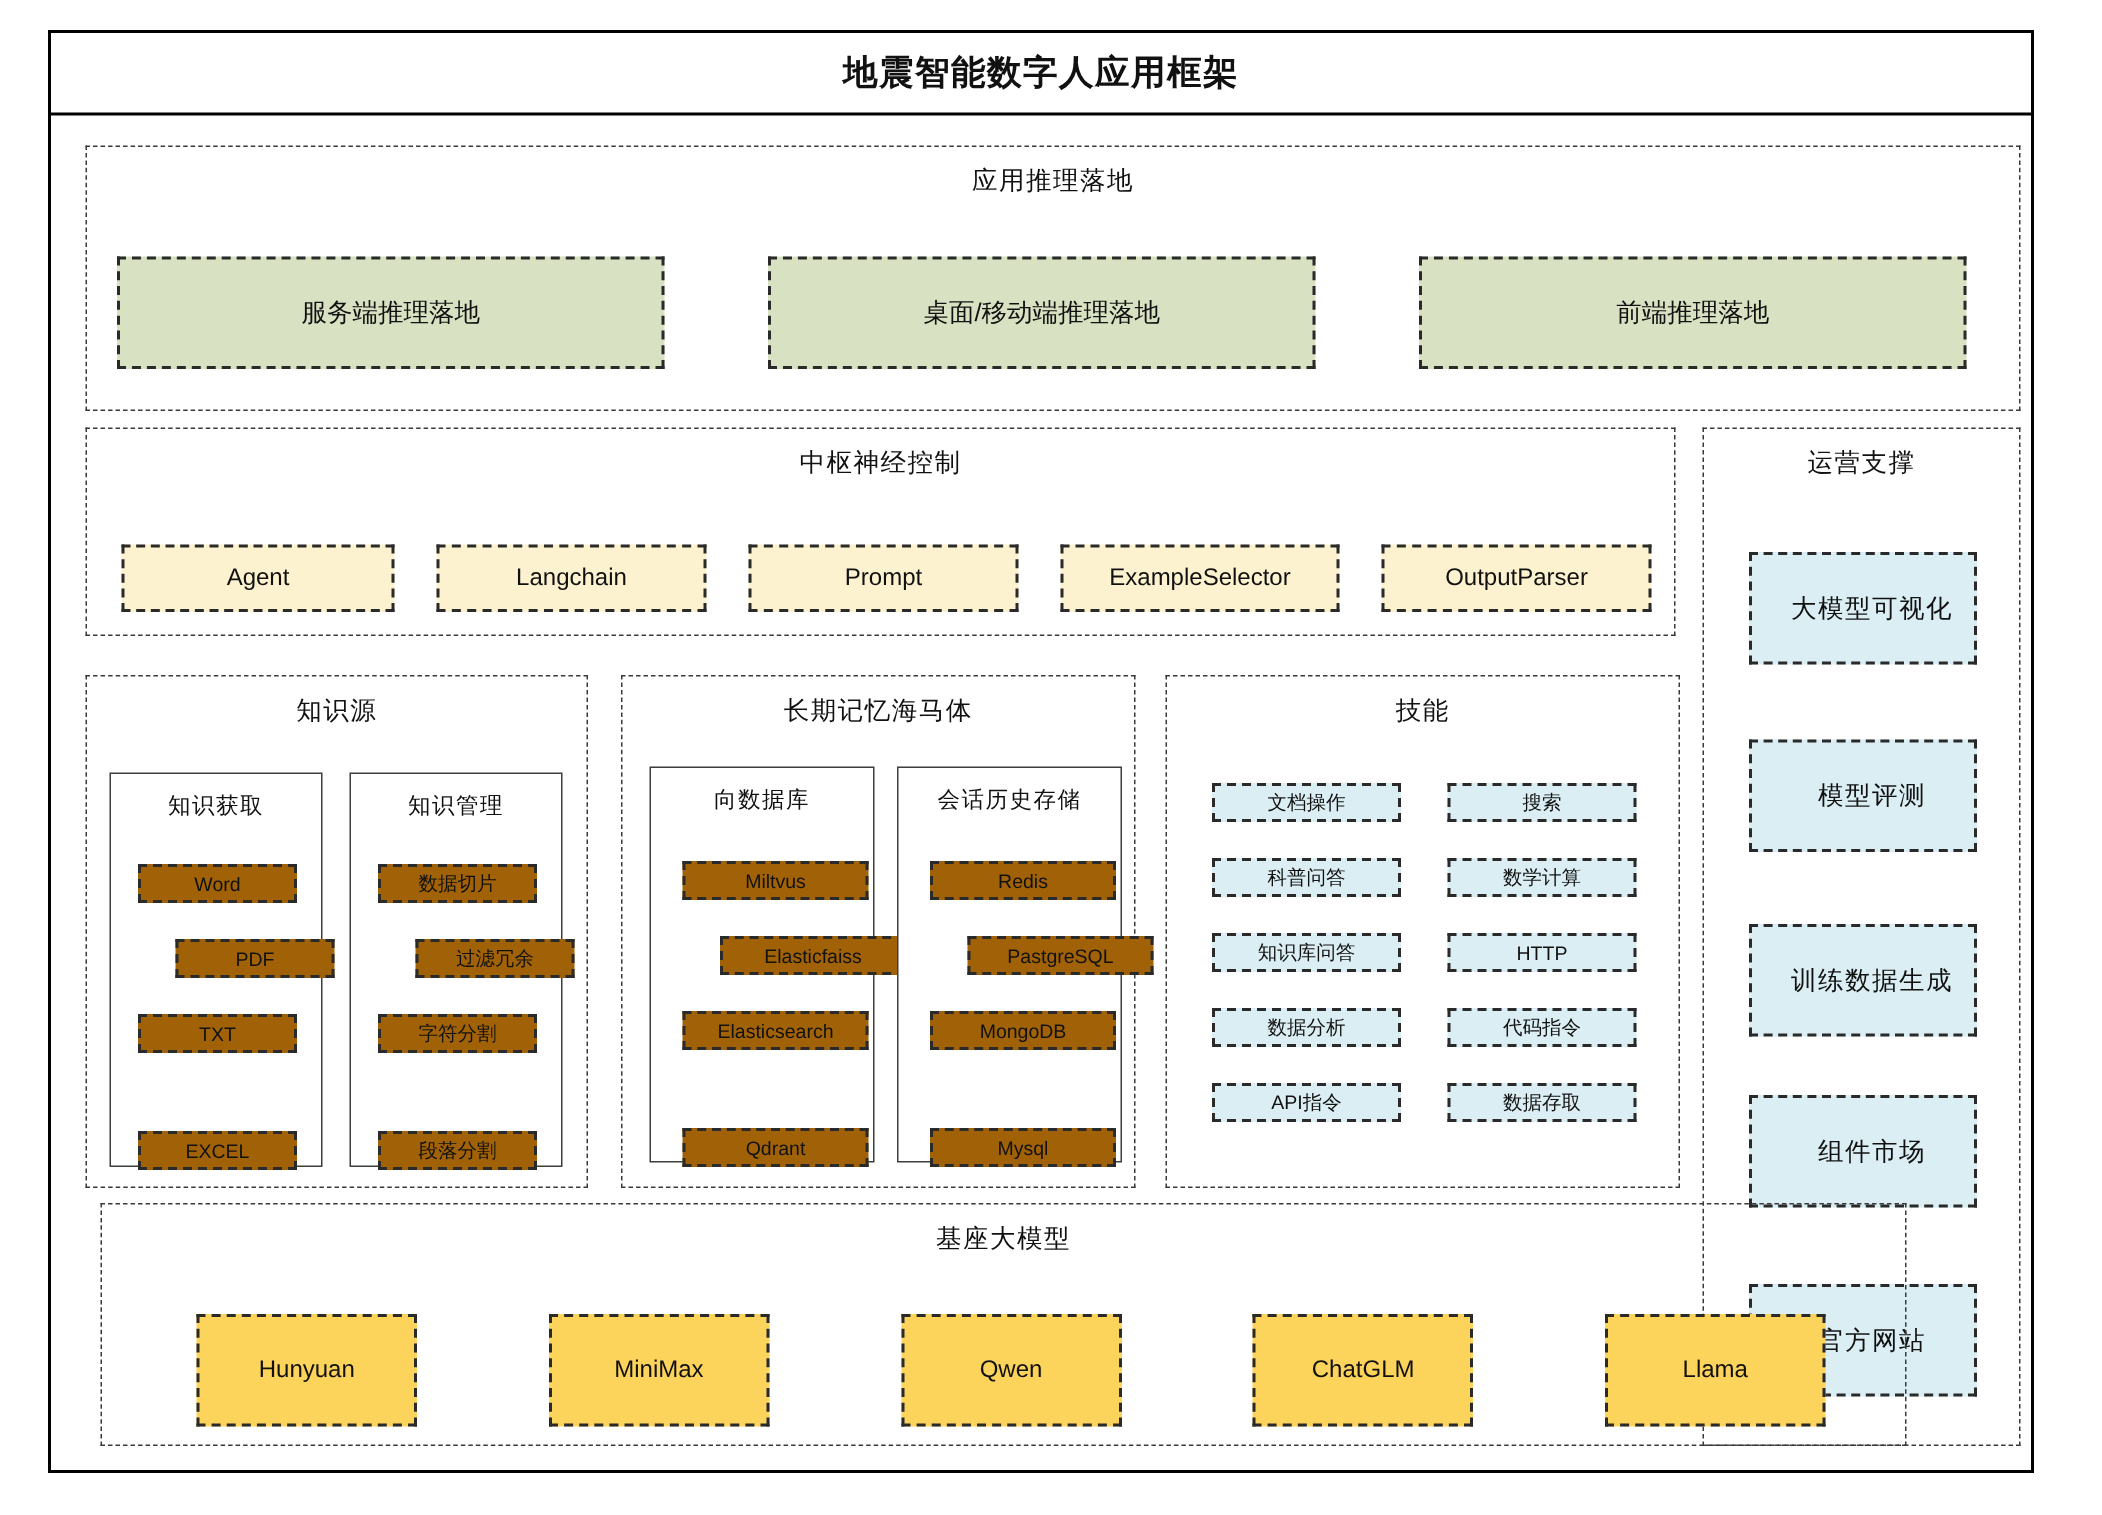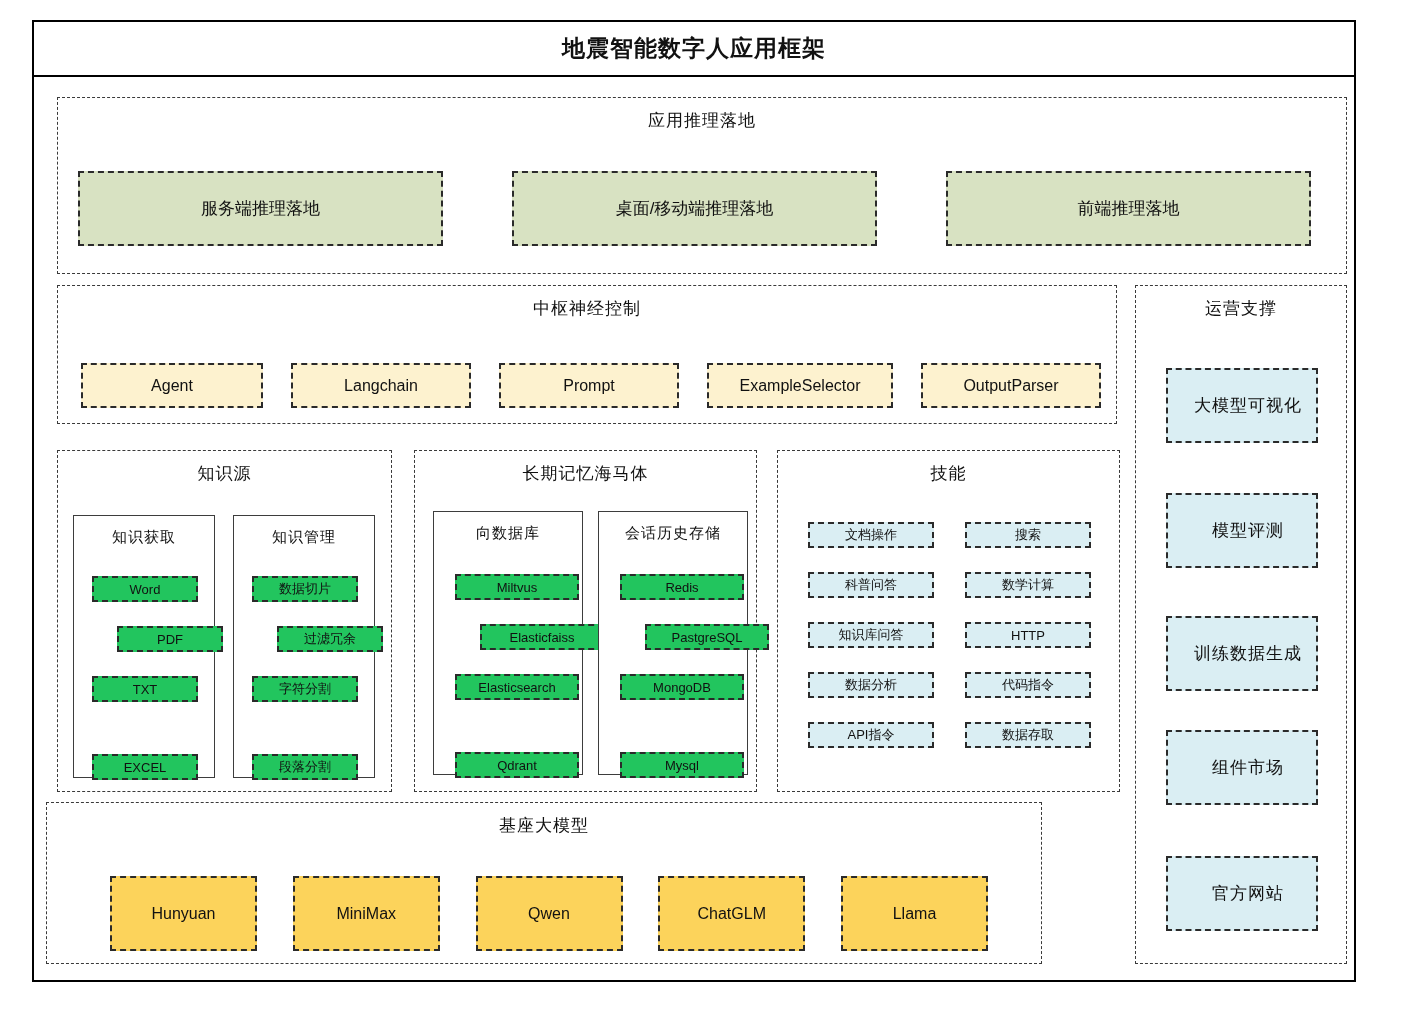--- a/index.html
+++ b/index.html
@@ -24,21 +24,21 @@
     position:absolute;left:0;right:0;top:11px;text-align:center;
     font-size:17px;letter-spacing:1px;
   }
   
   .sec-app     {left:23px; top:75px;  width:1290px;height:177px;}
   .sec-neural  {left:23px; top:263px; width:1060px;height:139px;}
   .sec-ops     {left:1101px;top:263px;width:212px; height:679px;}
   .sec-know    {left:23px; top:428px; width:335px; height:342px;}
   .sec-mem     {left:380px;top:428px; width:343px; height:342px;}
   .sec-skill   {left:743px;top:428px; width:343px; height:342px;}
-  .sec-base    {left:12px; top:780px; width:996px;height:162px;}
+  .sec-base    {left:33px; top:780px; width:1204px;height:162px;}
 
   .row{position:absolute;display:flex;justify-content:space-between;box-sizing:border-box;}
   .sec-app .row   {left:20px;right:35px;top:73px;height:75px;}
   .sec-neural .row{left:23px;right:15px;top:77px;height:45px;}
   .sec-base .row  {left:63px;right:53px;top:73px;height:75px;}
 
   .cbox{
     border:2px dashed #2a2a2a;box-sizing:border-box;
     display:flex;align-items:center;justify-content:center;
     text-align:center;
@@ -62,21 +62,21 @@
   }
   .subgroup .sub-title{
     position:absolute;left:0;right:0;top:12px;text-align:center;font-size:15px;letter-spacing:1px;
   }
   .sec-know .g1{left:15px; top:64px;width:142px;height:263px;padding-left:27px;}
   .sec-know .g2{left:175px;top:64px;width:142px;height:263px;}
   .sec-mem  .g1{left:18px; top:60px;width:150px;height:264px;}
   .sec-mem  .g2{left:183px;top:60px;width:150px;height:264px;}
 
   .item{
-    position:absolute;height:26px;background:#22c55e;border:2px dashed #2a2a2a;
+    position:absolute;height:26px;background:#a16207;border:2px dashed #2a2a2a;
     box-sizing:border-box;display:flex;align-items:center;justify-content:center;
     font-size:13px;
   }
   .sec-know .item{left:18px;width:106px;}
   .sec-mem  .item{left:21px;width:124px;}
   .i1{top:60px;} .i2{top:110px;margin-left:25px;} .i3{top:160px;} .i4{top:210px;margin-top:28px;}
   .sec-mem .i1{top:62px;} .sec-mem .i2{top:112px;} .sec-mem .i3{top:162px;} .sec-mem .i4{top:212px;}
 
   
   .skill-item{

